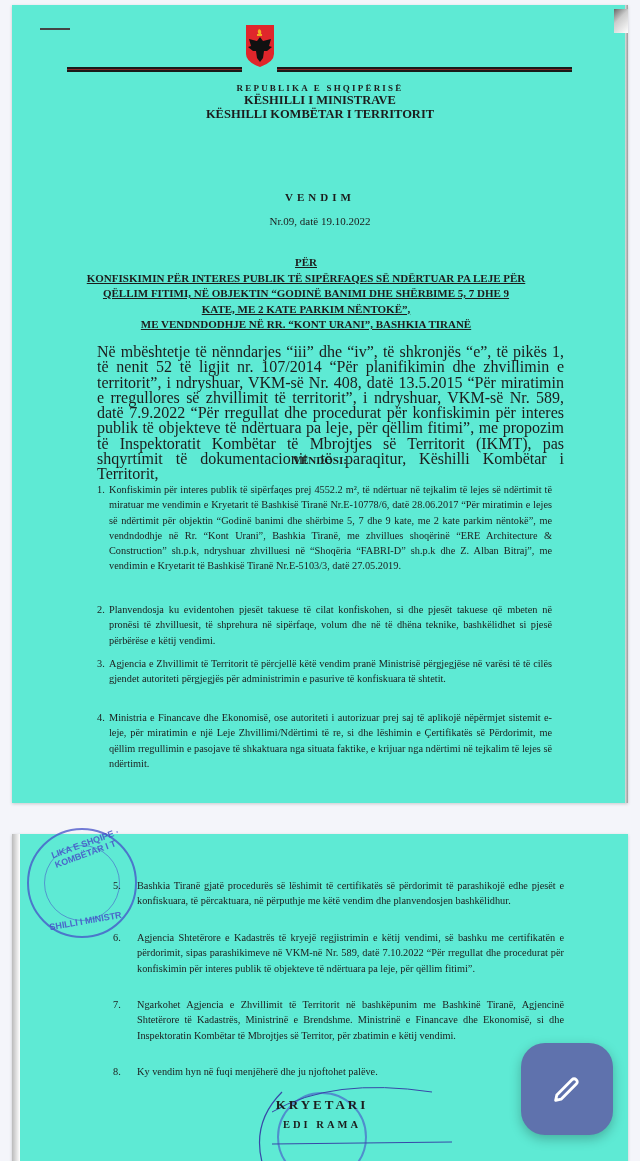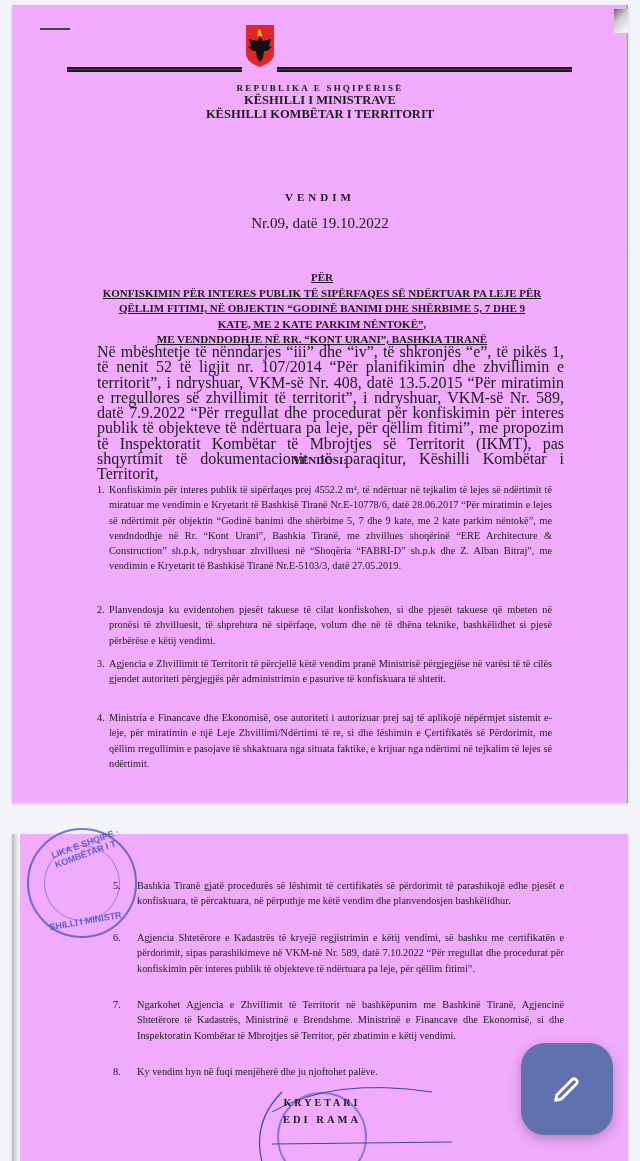--- a/index.html
+++ b/index.html
@@ -5,21 +5,21 @@
     * { box-sizing: border-box; margin: 0; padding: 0; }
     html, body {
       width: 640px; height: 1161px; overflow: hidden;
       background: #f4f5fa;
       font-family: "Liberation Serif", serif;
       color: #1c1c1c;
     }
     .viewer { position: relative; width: 640px; height: 1161px; }
     .page {
       position: absolute; left: 12px; width: 616px;
-      background: #f0abfc;
+      background: #5eead4;
       box-shadow: 0 1px 3px rgba(0,0,0,0.18);
     }
     .page1 { top: 5px; height: 798px; }
     .page2 { top: 834px; height: 340px; }
     .page-edge-r {
       position: absolute; right: 0; top: 0; width: 3px; height: 100%;
       background: linear-gradient(to right, #ddd, #999);
     }
     .page-edge-l {
       position: absolute; left: 0; top: 0; width: 8px; height: 100%;
@@ -53,25 +53,25 @@
     }
     .hdr-ministrave { top: 88px; }
     .hdr-kombetar { top: 102px; }
 
     .vendim-title {
       position: absolute; top: 186px; left: 0; width: 616px; text-align: center;
       font-size: 11px; font-weight: bold; letter-spacing: 4px;
     }
     .vendim-nr {
       position: absolute; top: 210px; left: 0; width: 616px; text-align: center;
-      font-size: 15px;
+      font-size: 11px;
     }
     .title-block {
-      position: absolute; top: 250px; left: 90px; width: 440px; text-align: center;
-      font-size: 11px; font-weight: bold; text-decoration: underline; line-height: 15.5px; margin-top: 15px;
+      position: absolute; top: 250px; left: 74px; width: 440px; text-align: center;
+      font-size: 11px; font-weight: bold; text-decoration: underline; line-height: 15.5px;
     }
 
     .body-text {
       position: absolute; font-size: 16px; line-height: 15.3px; text-align: justify;
     }
     .preamble { top: 339px; left: 85px; width: 467px; }
     .vendosi {
       position: absolute; top: 449px; left: 0; width: 616px; text-align: center;
       font-size: 11px; font-weight: bold; 
     }
@@ -100,21 +100,21 @@
       font-size: 9px; font-weight: bold;
     }
     .stamp-inner {
       position: absolute; left: 15px; top: 15px; width: 76px; height: 76px;
       border: 1.5px solid rgba(70,80,200,0.55); border-radius: 50%;
     }
     .stamp-top { position: absolute; left: 22px; top: 6px; transform: rotate(-20deg); }
     .stamp-bot { position: absolute; left: 20px; top: 86px; transform: rotate(-10deg); }
 
     .signature-block { position: absolute; left: 250px; top: 263px; width: 120px; text-align: center; }
-    .sig-title { font-size: 10px; font-weight: bold; letter-spacing: 3px; }
+    .sig-title { font-size: 13px; font-weight: bold; letter-spacing: 3px; }
     .sig-name { font-size: 10.5px; font-weight: bold; letter-spacing: 3px; margin-top: 6px; }
     .seal2 {
       position: absolute; left: 265px; top: 258px; width: 90px; height: 90px;
       border: 2px solid rgba(70,80,200,0.6); border-radius: 50%;
     }
     .sig-curve {
       position: absolute; left: 200px; top: 248px; width: 240px; height: 80px;
       pointer-events: none;
     }
 

